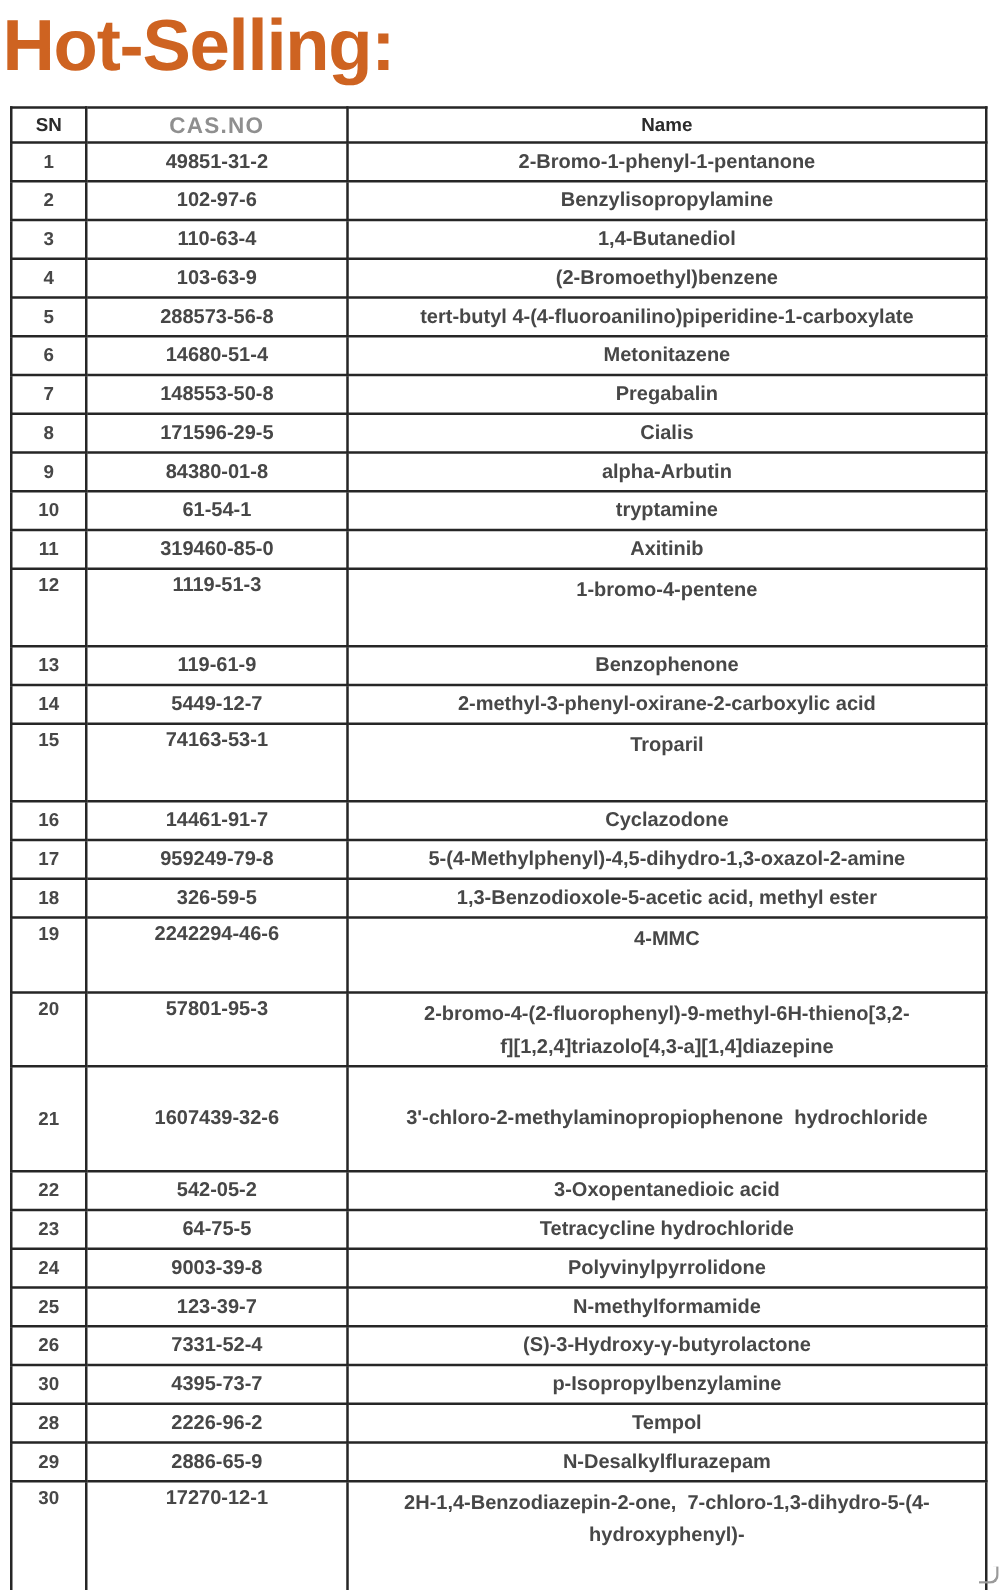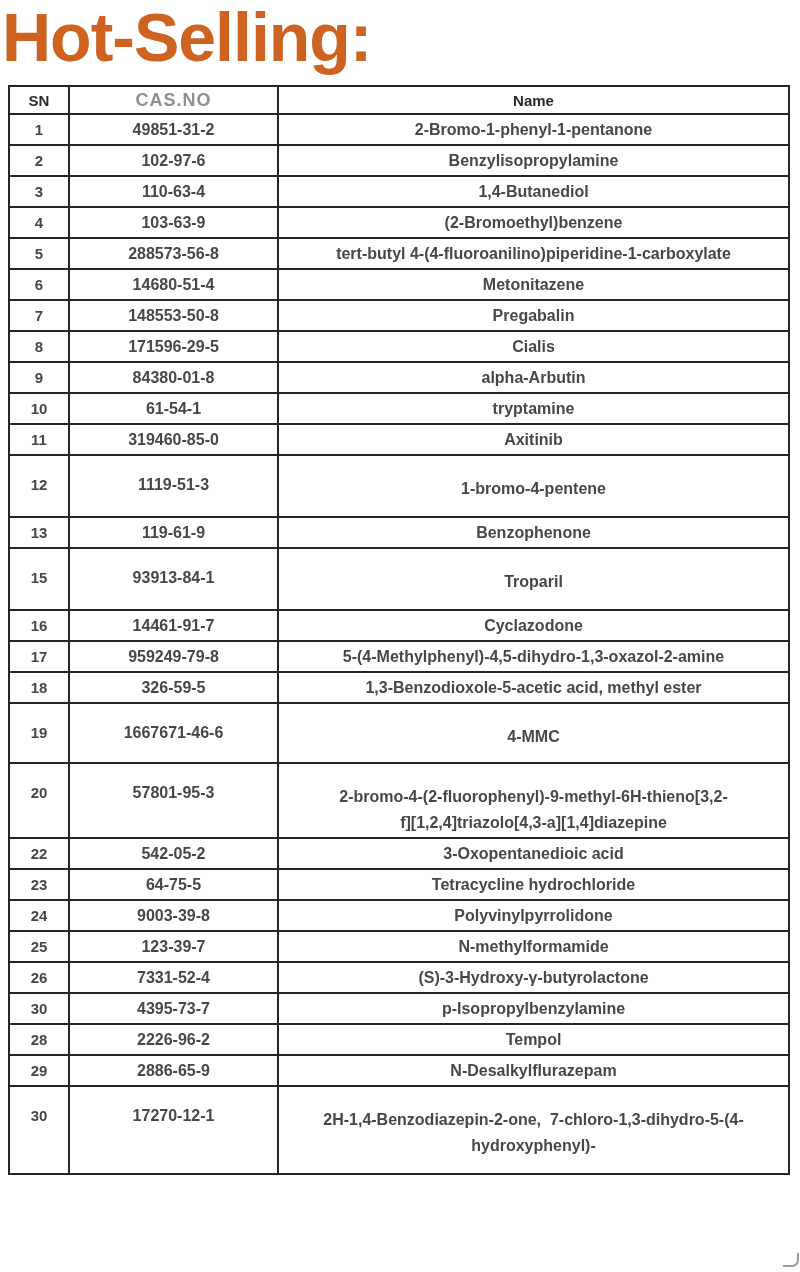--- a/index.html
+++ b/index.html
@@ -11,21 +11,21 @@
   .page {
     position: relative;
     width: 800px;
     height: 1272px;
     background: #ffffff;
     overflow: hidden;
   }
   .page-title {
     margin: 0;
     padding: 0 0 0 2px;
-    font-size: 68px;
+    font-size: 58px;
     line-height: 74px;
     font-weight: 700;
     letter-spacing: -1px;
     color: var(--accent, #CE6321);
   }
   table.products {
     position: absolute;
     left: 8px;
     top: 85px;
     width: 780px;
@@ -51,21 +51,21 @@
   tbody tr { height: 31px; }
   tbody td { font-size: 16px; font-weight: 700; color: var(--body-text, #474747); }
   td.sn-cell  { font-size: 15px; }
   td.name-cell{ white-space: pre-wrap; line-height: 26px; }
 
   tr.h60 { height: 60px; }
   tr.h62 { height: 62px; }
   tr.h66 { height: 50px; }
   tr.h84 { height: 84px; }
   tr.h88 { height: 88px; }
-  tr.top td { vertical-align: top; padding-top: 20px; }
+  tr.top td { vertical-align: top; padding-top: 4px; }
 
   .corner-mark {
     position: absolute;
     left: 783px;
     top: 1253px;
     width: 14px;
     height: 12px;
     border-right: 2px solid #9a9a9a;
     border-bottom: 2px solid #9a9a9a;
     border-bottom-right-radius: 7px;
@@ -150,51 +150,61 @@
       <tr class="h62 top">
         <td class="sn-cell">12</td>
         <td class="cas-cell">1119-51-3</td>
         <td class="name-cell">1-bromo-4-pentene</td>
       </tr>
       <tr>
         <td class="sn-cell">13</td>
         <td class="cas-cell">119-61-9</td>
         <td class="name-cell">Benzophenone</td>
       </tr>
+      <tr>
+        <td class="sn-cell">14</td>
+        <td class="cas-cell">5449-12-7</td>
+        <td class="name-cell">2-methyl-3-phenyl-oxirane-2-carboxylic acid</td>
+      </tr>
       <tr class="h62 top">
         <td class="sn-cell">15</td>
-        <td class="cas-cell">93913-84-1</td>
+        <td class="cas-cell">74163-53-1</td>
         <td class="name-cell">Troparil</td>
       </tr>
       <tr>
         <td class="sn-cell">16</td>
         <td class="cas-cell">14461-91-7</td>
         <td class="name-cell">Cyclazodone</td>
       </tr>
       <tr>
         <td class="sn-cell">17</td>
         <td class="cas-cell">959249-79-8</td>
         <td class="name-cell">5-(4-Methylphenyl)-4,5-dihydro-1,3-oxazol-2-amine</td>
       </tr>
       <tr>
         <td class="sn-cell">18</td>
         <td class="cas-cell">326-59-5</td>
         <td class="name-cell">1,3-Benzodioxole-5-acetic acid, methyl ester</td>
       </tr>
       <tr class="h60 top">
         <td class="sn-cell">19</td>
-        <td class="cas-cell">1667671-46-6</td>
+        <td class="cas-cell">2242294-46-6</td>
         <td class="name-cell">4-MMC</td>
       </tr>
       <tr class="h66 top">
         <td class="sn-cell">20</td>
         <td class="cas-cell">57801-95-3</td>
         <td class="name-cell">2-bromo-4-(2-fluorophenyl)-9-methyl-6H-thieno[3,2-
 f][1,2,4]triazolo[4,3-a][1,4]diazepine</td>
       </tr>
+      <tr class="h84">
+        <td class="sn-cell">21</td>
+        <td class="cas-cell">1607439-32-6</td>
+        <td class="name-cell">3'-chloro-2-methylaminopropiophenone  hydrochloride</td>
+      </tr>
       <tr>
         <td class="sn-cell">22</td>
         <td class="cas-cell">542-05-2</td>
         <td class="name-cell">3-Oxopentanedioic acid</td>
       </tr>
       <tr>
         <td class="sn-cell">23</td>
         <td class="cas-cell">64-75-5</td>
         <td class="name-cell">Tetracycline hydrochloride</td>
       </tr>

